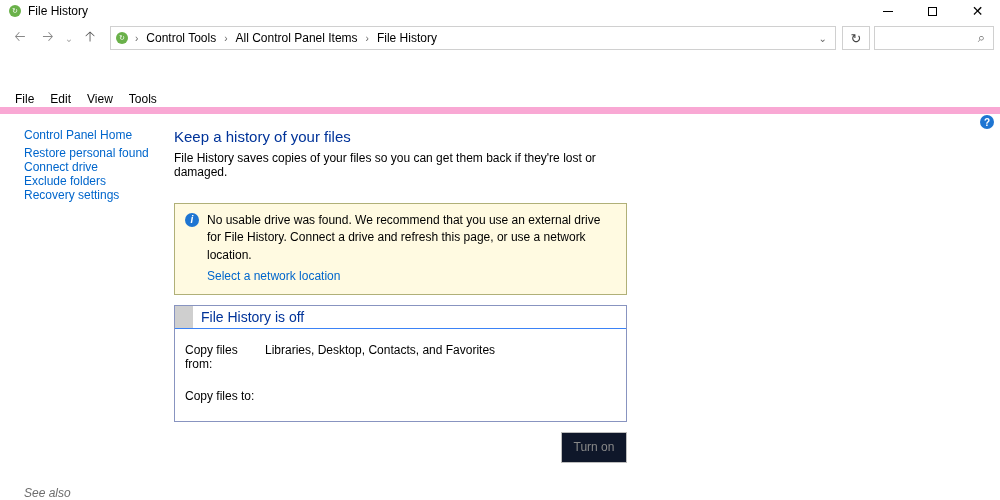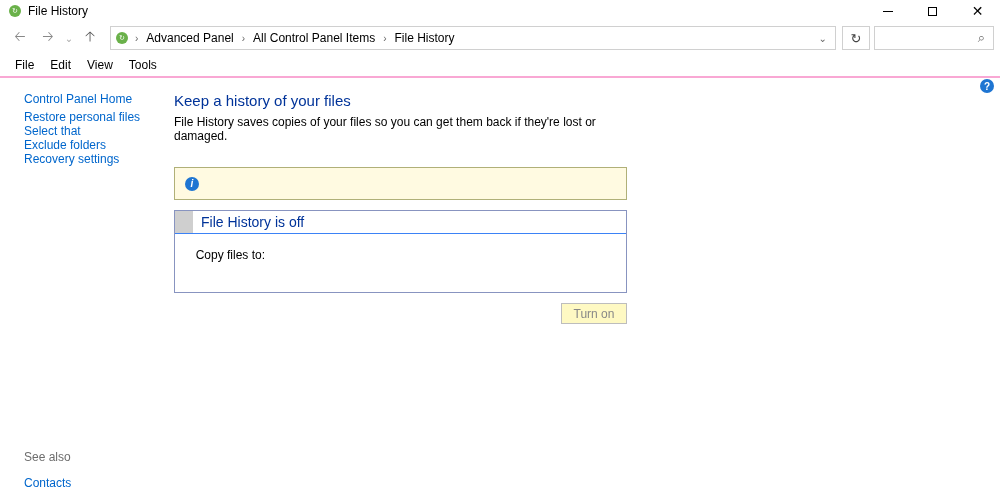--- a/index.html
+++ b/index.html
@@ -22,50 +22,50 @@
     .nav-btn.up { color: #555; }
     .address-bar { flex: 1; height: 24px; border: 1px solid #d0d0d0; display: flex; align-items: center; padding: 0 4px; gap: 4px; margin: 0 2px; }
     .address-bar .crumb { cursor: pointer; padding: 0 2px; }
     .address-bar .chev { color: #666; font-size: 10px; padding: 0 2px; cursor: pointer; }
     .addr-dd { color:#666; margin-left:auto; font-size:10px; cursor:pointer; padding:0 4px;}
     .refresh-box { width: 28px; height: 24px; border: 1px solid #d0d0d0; display: flex; align-items: center; justify-content: center; cursor: pointer; font-size: 13px; color:#444;}
     .search-box { width: 120px; height: 24px; border: 1px solid #d0d0d0; display: flex; align-items: center; justify-content: flex-end; padding: 0 8px; color: #666; cursor:text;}
     .search-icon { font-size: 13px; }
 
     
-    .menu-bar { height: 24px; display: flex; align-items: center; padding: 0 8px; gap: 2px; border-bottom: 2px solid #f9a8d4; position: relative;}
+    .menu-bar { height: 24px; display: flex; align-items: center; padding: 0 8px; gap: 2px; border-bottom: 7px solid #f9a8d4; position: relative; margin-top: 36px;}
     .menu-item { padding: 2px 7px; cursor: pointer; font-size: 12px; }
 
     
     .content { display: flex; padding: 0; height: calc(500px - 22px - 32px - 24px); position: relative; }
     .sidebar { width: 174px; padding: 14px 12px 10px 24px; display: flex; flex-direction: column; }
     .sidebar-link { color: #0066cc; cursor: pointer; font-size: 12px; }
     .seealso-block { margin-top: auto; padding-top: 30px; }
-    .seealso-h { color: #6d6d6d; margin-bottom: 12px; font-size: 12px; }
+    .seealso-h { color: #6d6d6d; margin-bottom: 12px; font-size: 12px; font-style: italic; }
 
     .main { flex: 1; padding: 14px 0 14px 0; position: relative; max-width: 460px; }
     .page-title { color: #003399; font-size: 15px; font-weight: 400; margin-bottom: 6px; }
     .page-desc { font-size: 12px; margin-bottom: 24px; }
 
     .notice { border: 1px solid #b0b078; background: #fffae1; padding: 8px 10px; display: flex; gap: 8px; margin-bottom: 10px; line-height: 1.45; position: relative; max-width: 453px; }
     .notice-icon { width: 14px; height: 14px; border-radius: 50%; background: #1e75d2; color: #fff; font-size: 10px; font-weight: bold; display: flex; align-items: center; justify-content: center; font-style: italic; flex-shrink: 0; margin-top: 1px;}
     .notice a { color: #0066cc; text-decoration: none; cursor: pointer; display:inline-block; margin-top:4px;}
 
     .status-box { border: 1px solid #8894c0; max-width: 453px; }
     .status-header { display: flex; align-items: center; border-bottom: 1px solid #3b82f6; }
     .status-icon-slot { width: 18px; height: 22px; background: #cfcfcf; display: flex; align-items: center; justify-content: center; }
     .status-title { color: #003399; font-size: 14px; padding-left: 8px; }
     .status-body { padding: 14px 10px; font-size: 12px; }
     .kv-row { display: flex; margin-bottom: 18px; }
-    .kv-row:last-child { margin-bottom: 16px; text-align: right; }
+    .kv-row:last-child { margin-bottom: 4px; }
     .kv-key { width: 80px; }
     .kv-val-italic { font-style: italic; }
 
     .turn-on-row { max-width: 453px; display: flex; justify-content: flex-end; margin-top: 10px; }
-    .turn-on-btn { width: 66px; height: 21px; border: 1px solid #bdbdbd; background: #fef9c3; color: #888; font-size: 12px; display: flex; align-items: center; justify-content: center; cursor: default; }
+    .turn-on-btn { width: 66px; height: 31px; border: 1px solid #bdbdbd; background: #0f172a; color: #888; font-size: 12px; display: flex; align-items: center; justify-content: center; cursor: default; }
 
     .help-badge { position: absolute; right: 6px; top: 1px; width: 14px; height: 14px; border-radius: 50%; background: #1e75d2; color: #fff; font-size: 10px; font-weight: bold; display: flex; align-items: center; justify-content: center; cursor: pointer; }
 
     .fh-icon { width:14px; height:14px; position:relative; }
     .fh-icon .disc { position:absolute; width:12px; height:12px; border-radius:50%; background:#6ab14a; left:1px; top:1px; }
     .fh-icon .arrow { position:absolute; left:4px; top:3px; font-size:7px; color:#fff; }
   </style>
 </head>
 <body>
 
@@ -96,21 +96,21 @@
     <div class="nav-btn">🡢</div>
     <div class="nav-btn" style="width:14px;color:#aaa;font-size:10px">⌄</div>
     <div class="nav-btn up">🡡</div>
   </div>
   <div class="address-bar">
     <span class="fh-icon">
         <span class="disc"></span>
         <span class="arrow">↻</span>
       </span>
     <span class="chev">›</span>
-    <span class="crumb">Advanced Panel</span>
+    <span class="crumb">Control Tools</span>
     <span class="chev">›</span>
     <span class="crumb">All Control Panel Items</span>
     <span class="chev">›</span>
     <span class="crumb">File History</span>
     <span class="addr-dd">⌄</span>
   </div>
   <div class="refresh-box">↻</div>
   <div class="search-box">
       <span class="search-icon">⌕</span>
     </div>
@@ -122,44 +122,52 @@
   <span class="menu-item">View</span>
   <span class="menu-item">Tools</span>
 </div>
 
 <div class="content">
   <div class="help-badge">?</div>
 
   <div class="sidebar">
     <span class="sidebar-link">Control Panel Home</span>
     <div style="height:4px"></div>
-    <span class="sidebar-link">Restore personal files</span>
-    <span class="sidebar-link">Select that</span>
+    <span class="sidebar-link">Restore personal found</span>
+    <span class="sidebar-link">Connect drive</span>
     <span class="sidebar-link">Exclude folders</span>
     <span class="sidebar-link">Recovery settings</span>
     <div class="seealso-block">
       <div class="seealso-h">See also</div>
       <span class="sidebar-link">Contacts</span>
     </div>
   </div>
 
   <div class="main">
     <div class="page-title">Keep a history of your files</div>
     <div class="page-desc">File History saves copies of your files so you can get them back if they're lost or damaged.</div>
 
     <div class="notice">
       <div class="notice-icon">i</div>
+      <div>
+        <span>No usable drive was found. We recommend that you use an external drive for File History. Connect a drive and refresh this page, or use a network location.</span><br>
+        <a>Select a network location</a>
+      </div>
     </div>
 
     <div class="status-box">
       <div class="status-header">
         <div class="status-icon-slot"></div>
         <div class="status-title">File History is off</div>
       </div>
       <div class="status-body">
+        <div class="kv-row">
+          <span class="kv-key">Copy files from:</span>
+          <span>Libraries, Desktop, Contacts, and Favorites</span>
+        </div>
         <div class="kv-row">
           <span class="kv-key">Copy files to:</span>
         </div>
       </div>
     </div>
 
     <div class="turn-on-row">
       <div class="turn-on-btn">Turn on</div>
     </div>
   </div>

